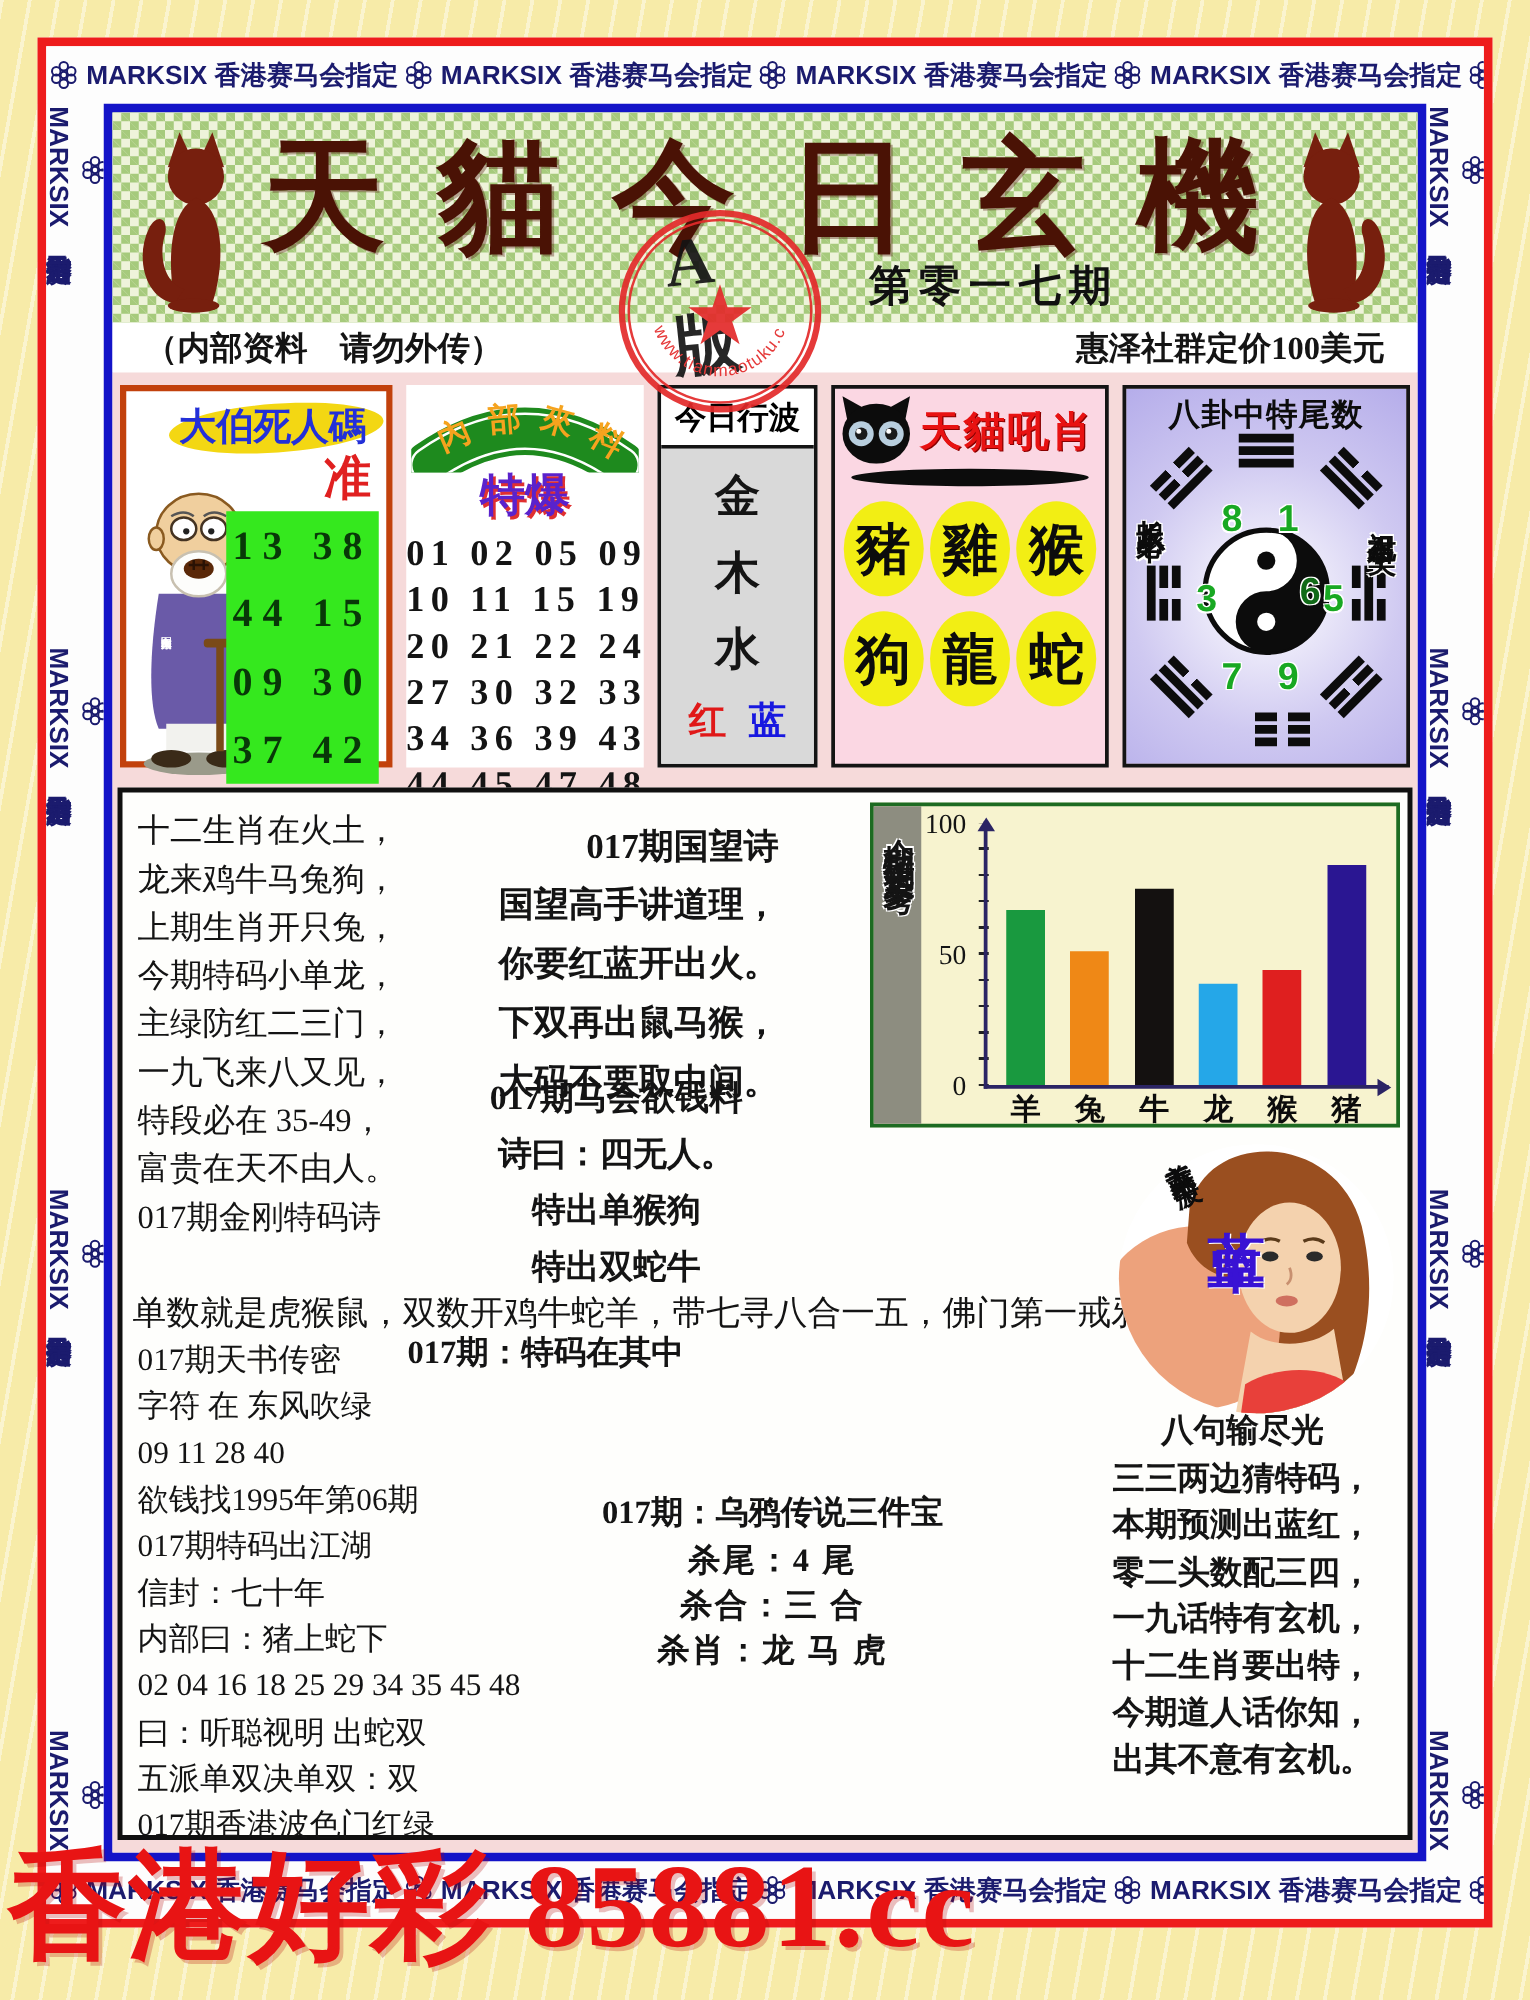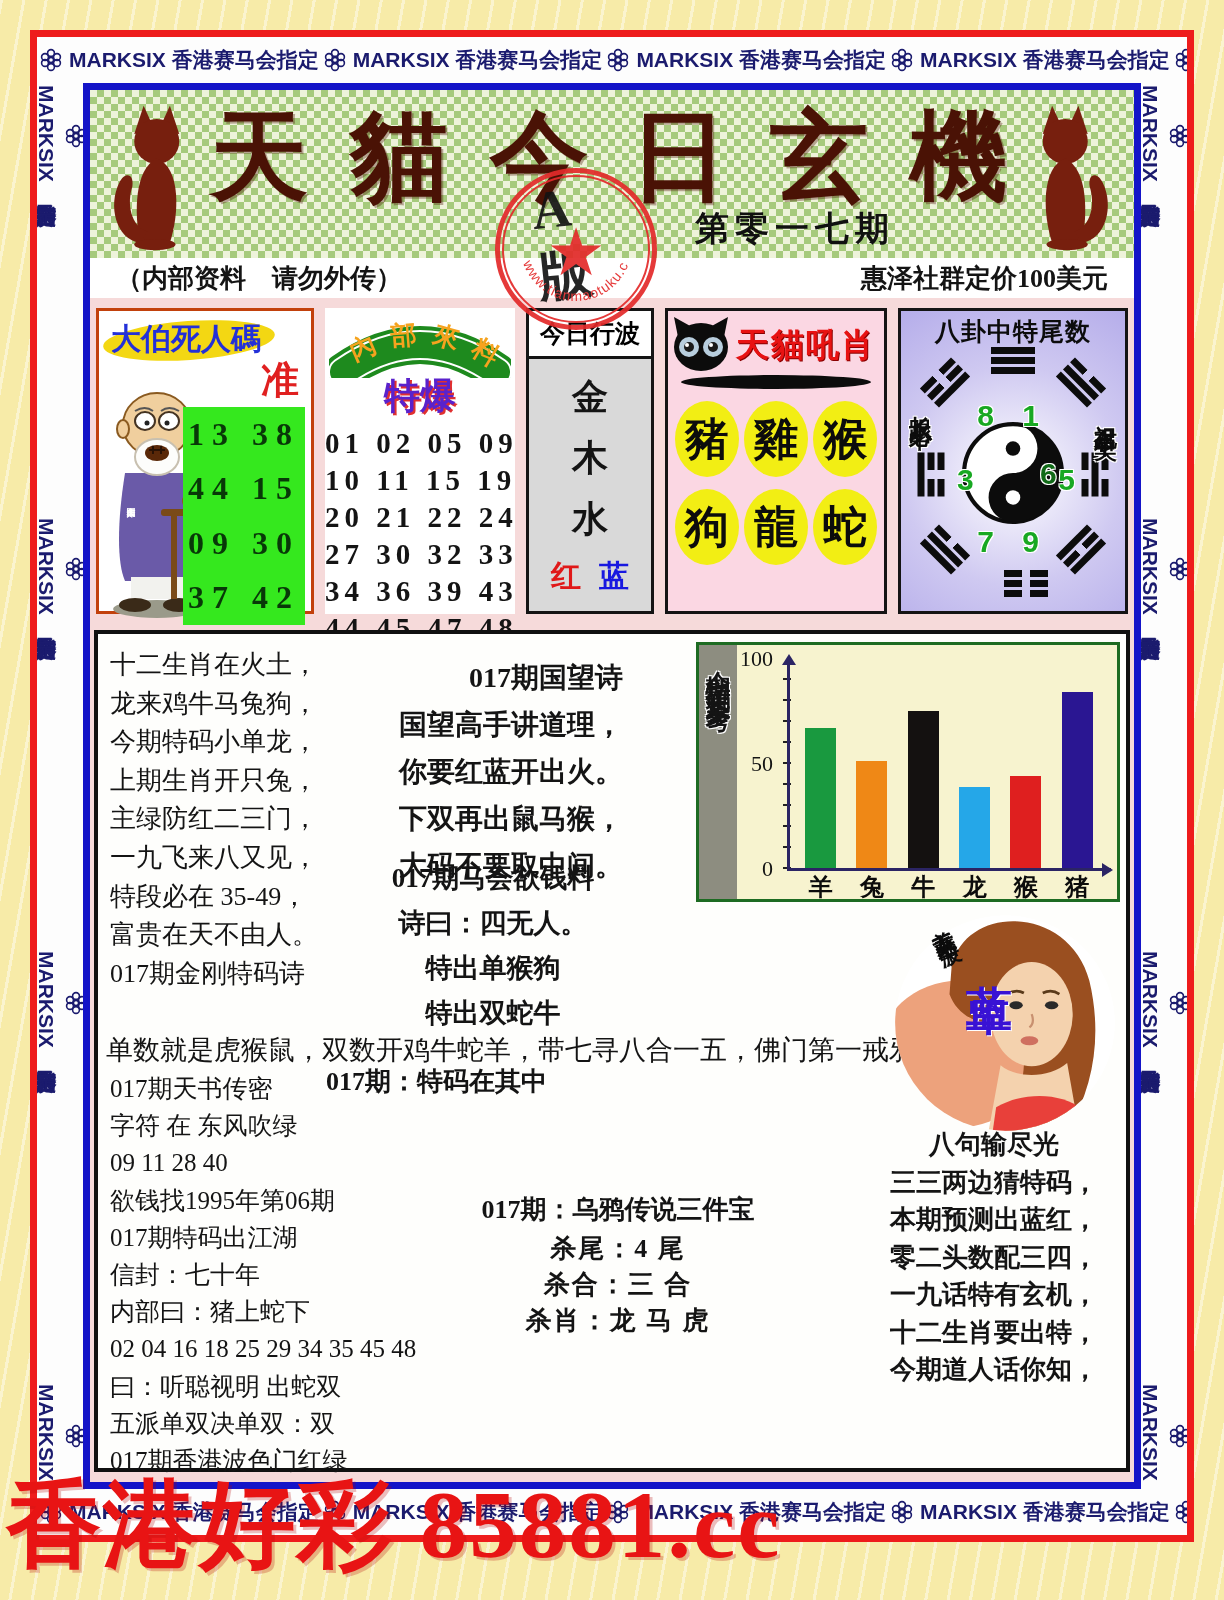--- a/index.html
+++ b/index.html
@@ -64,21 +64,21 @@
   
   .subtitle{ height:40px; flex:0 0 auto; background:#fff; display:flex; align-items:center;
              justify-content:space-between; padding:0 26px; font-size:26px; color:#141414;
              font-family:"Liberation Serif",serif; font-weight:bold; }
 
   
   .pinkwrap{ flex:1 1 auto; background:#f6dada; display:flex; flex-direction:column; }
   .panels{ height:330px; flex:0 0 auto; display:flex; justify-content:space-between;
            padding:10px 6px 14px 6px; }
   .panel{ background:#fff; position:relative; }
-  .p-daibo{ width:218px; border:3px solid #c2410c; }
+  .p-daibo{ width:218px; border:5px solid #c2410c;padding-left:30px; }
   .daibo-title{ position:relative; display:inline-block; margin:8px 0 0 12px;
     font-size:30px; font-weight:bold; color:#2330d8; font-family:"Liberation Serif",serif; z-index:1;}
   .daibo-title::before{ content:""; position:absolute; left:-8px; right:-14px; top:2px; bottom:0;
     background:#f3d713; border-radius:50%; transform:rotate(-4deg); z-index:-1; }
   .daibo-zhun{ position:absolute; right:12px; top:44px; color:#e02020; font-size:38px; font-weight:bold;
                font-family:"Liberation Serif",serif; }
   .oldman{ position:absolute; left:2px; top:62px; width:112px; height:248px; }
   .daibo-grid{ position:absolute; right:6px; top:96px; width:122px; height:218px; background:#35e81e;
                display:flex; flex-direction:column; justify-content:space-around; align-items:center; }
   .daibo-grid .row{ font-size:32px; font-weight:bold; color:#083808; letter-spacing:8px;
@@ -615,22 +615,22 @@
             <div class="bg-num" style="left:50%; bottom:52px; transform:translateX(-50%);">7 9</div>
             <div class="bg-side" style="left:4px; top:86px;">长跟必中</div>
             <div class="bg-side" style="right:4px; top:96px;">祝君中奖</div>
           </div>
         </div>
 
         <div class="mainbox">
           <div class="left-poem">
               <div>十二生肖在火土，</div>
               <div>龙来鸡牛马兔狗，</div>
+              <div>上期生肖开只兔，</div>
               <div>今期特码小单龙，</div>
-              <div>上期生肖开只兔，</div>
               <div>主绿防红二三门，</div>
               <div>一九飞来八又见，</div>
               <div>特段必在 35-49，</div>
               <div>富贵在天不由人。</div>
               <div>017期金刚特码诗</div>
             </div>
           <div class="guowang">
               <div>017期国望诗</div>
               <div>国望高手讲道理，</div>
               <div>你要红蓝开出火。</div>
@@ -727,20 +727,21 @@
           </div>
 
           <div class="baju">
               <div>八句输尽光</div>
               <div>三三两边猜特码，</div>
               <div>本期预测出蓝红，</div>
               <div>零二头数配三四，</div>
               <div>一九话特有玄机，</div>
               <div>十二生肖要出特，</div>
               <div>今期道人话你知，</div>
+              <div>出其不意有玄机。</div>
             </div>
         </div>
       </div>
 
     </div>
   </div>
 </div>
 
 <div class="footer-site">香港好彩 85881.cc</div>
 

